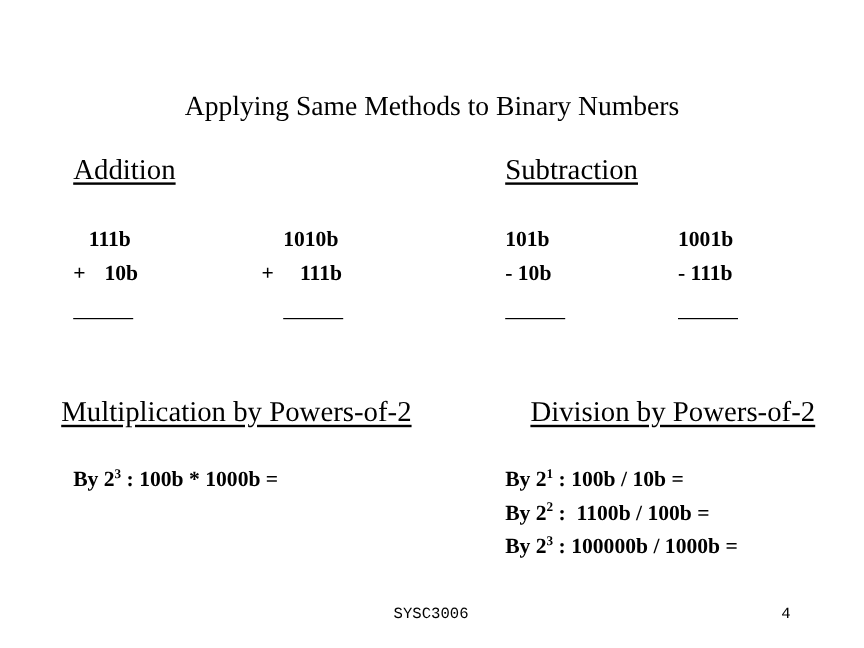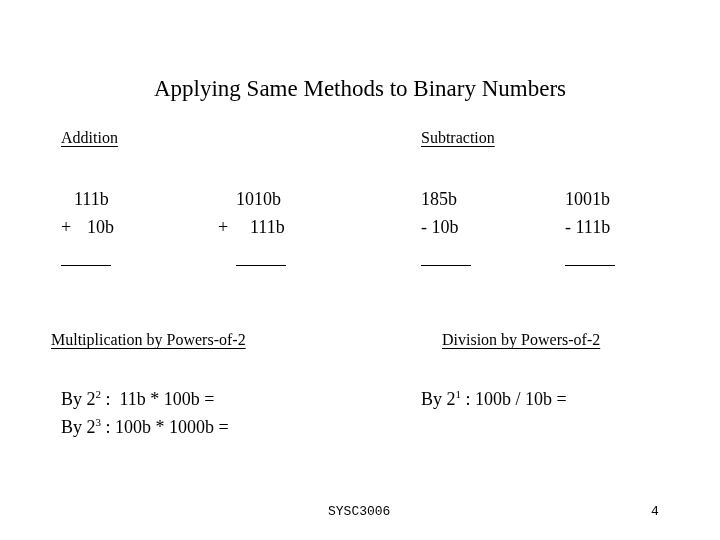--- a/index.html
+++ b/index.html
@@ -15,25 +15,25 @@
       font-family: "Liberation Serif", "DejaVu Serif", serif;
       color: #000000;
     }
     .abs { position: absolute; white-space: nowrap; }
     .title {
       left: 0; width: 720px; top: 76px;
       text-align: center;
       font-size: 23px;
     }
     .heading {
-      font-size: 16px;
+      font-size: 24px;
       text-decoration: underline;
       text-underline-offset: 3px;
     }
-    .body-text { font-size: 18px; line-height: 28px; }
+    .body-text { font-size: 18px; line-height: 28px; font-weight: bold; }
     .rule {
       position: absolute;
       height: 1px;
       background: #000000;
     }
     .line { display: block; }
     sup { font-size: 11px; vertical-align: 7px; line-height: 0; }
     .footer {
       font-family: "Liberation Mono", "DejaVu Sans Mono", monospace;
       font-size: 13px;
@@ -58,40 +58,41 @@
   <div>
     <div class="abs body-text" style="left:236px; top:185px;">1010b</div>
     <div class="abs body-text" style="left:218px; top:213px;">+</div>
     <div class="abs body-text" style="left:250px; top:213px;">111b</div>
     <div class="rule" style="left:236px; top:265px; width:50px;"></div>
   </div>
 
   <div class="abs heading" style="left:421px; top:129px;">Subtraction</div>
 
   <div>
-    <div class="abs body-text" style="left:421px; top:185px;">185b</div>
+    <div class="abs body-text" style="left:421px; top:185px;">101b</div>
     <div class="abs body-text" style="left:421px; top:213px;"><span>-</span> <span>10b</span></div>
     <div class="rule" style="left:421px; top:265px; width:50px;"></div>
   </div>
 
   <div>
     <div class="abs body-text" style="left:565px; top:185px;">1001b</div>
     <div class="abs body-text" style="left:565px; top:213px;text-align:center;"><span>-</span> <span>111b</span></div>
     <div class="rule" style="left:565px; top:265px; width:50px;"></div>
   </div>
 
   <div class="abs heading" style="left:51px; top:331px;">Multiplication by Powers-of-2</div>
 
   <div class="abs body-text" style="left:61px; top:385px;">
-    <span class="line"><span>By 2</span><sup>2</sup><span style="white-space:pre;"> :  </span><span>11b * 100b =</span></span>
     <span class="line"><span>By 2</span><sup>3</sup><span style="white-space:pre;"> : </span><span>100b * 1000b =</span></span>
   </div>
 
   <div class="abs heading" style="left:442px; top:331px;">Division by Powers-of-2</div>
 
   <div class="abs body-text" style="left:421px; top:385px;">
     <span class="line"><span>By 2</span><sup>1</sup><span style="white-space:pre;"> : </span><span>100b / 10b =</span></span>
+    <span class="line"><span>By 2</span><sup>2</sup><span style="white-space:pre;"> :  </span><span>1100b / 100b =</span></span>
+    <span class="line"><span>By 2</span><sup>3</sup><span style="white-space:pre;"> : </span><span>100000b / 1000b =</span></span>
   </div>
 
   <div class="abs footer" style="left:328px; top:504px;">SYSC3006</div>
   <div class="abs footer" style="left:651px; top:504px;">4</div>
 
 </div>
 
 </body></html>

